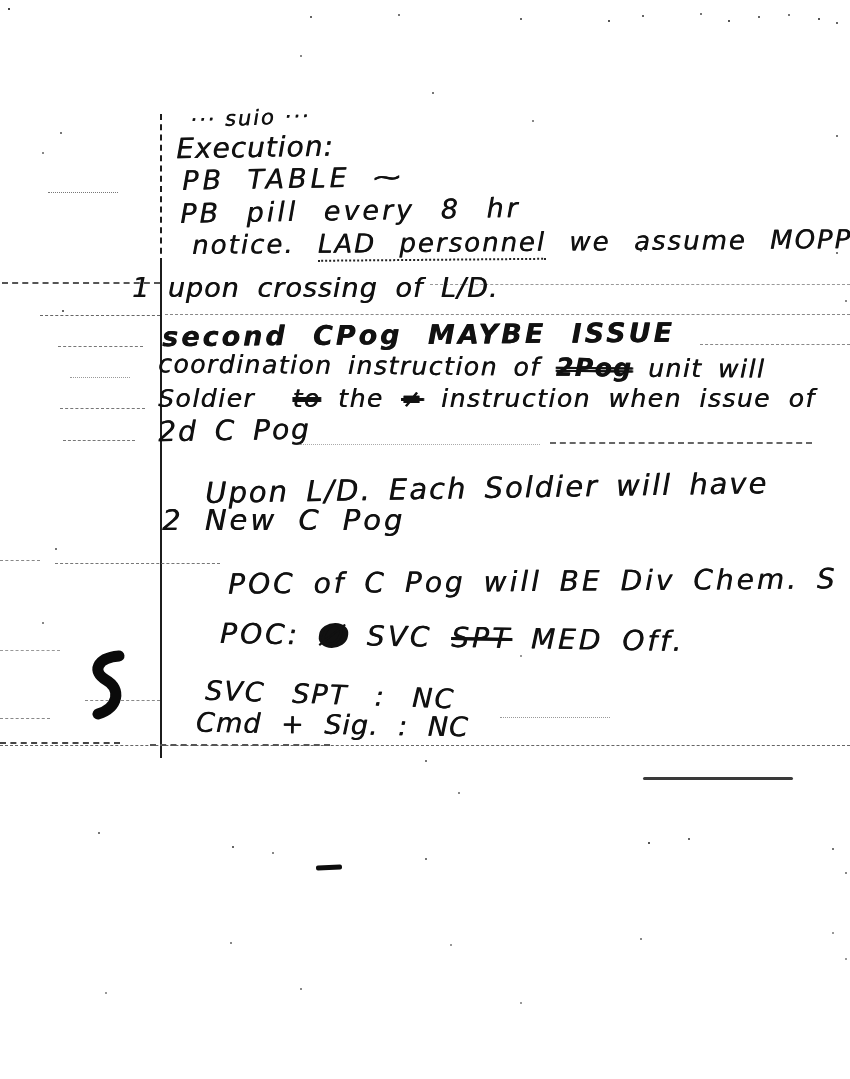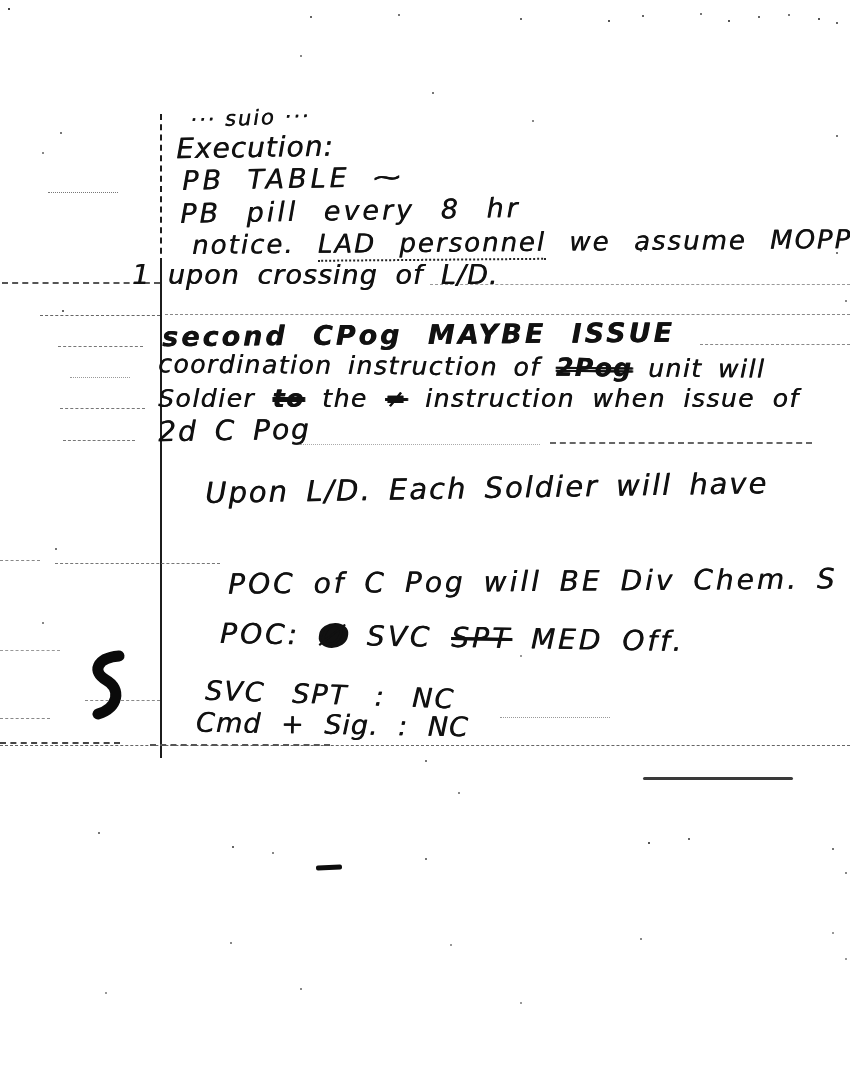--- a/index.html
+++ b/index.html
@@ -6,35 +6,35 @@
   .page{position:relative;width:850px;height:1079px;background:#ffffff;overflow:hidden;
         font-family:"DejaVu Sans",sans-serif;}
   
   .hw{position:absolute;font-family:"DejaVu Sans",sans-serif;font-style:italic;color:#111;
       white-space:nowrap;text-shadow:0.5px 0 0 currentColor;}
   .l-frag{left:190px;top:106px;font-size:21px;transform:rotate(-2deg);letter-spacing:2px;}
   .l-exec{left:176px;top:131px;font-size:28px;transform:rotate(-1deg);letter-spacing:1px;}
   .l-pbtable{left:182px;top:163px;font-size:27px;transform:rotate(-1deg);letter-spacing:4px;word-spacing:10px;}
   .l-pbpill{left:180px;top:195px;font-size:27px;transform:rotate(-1deg);letter-spacing:3px;word-spacing:14px;}
   .l-notice{left:192px;top:227px;font-size:26px;transform:rotate(-0.5deg);letter-spacing:2px;word-spacing:13px;}
-  .l-upon1{left:132px;top:259px;font-size:27px;letter-spacing:1px;word-spacing:8px;}
+  .l-upon1{left:132px;top:272px;font-size:27px;letter-spacing:1px;word-spacing:8px;}
   .l-second{left:162px;top:319px;font-size:27px;transform:rotate(-0.5deg);letter-spacing:3px;word-spacing:13px;}
   .l-coord{left:158px;top:352px;font-size:25px;transform:rotate(0.5deg);letter-spacing:1.5px;word-spacing:6px;}
   .l-report{left:158px;top:384px;font-size:25px;letter-spacing:1.5px;word-spacing:8px;}
   .l-cpog2{left:158px;top:414px;font-size:28px;transform:rotate(-1deg);letter-spacing:2px;word-spacing:6px;}
   .l-upon2{left:205px;top:471px;font-size:29px;transform:rotate(-1deg);letter-spacing:2px;word-spacing:6px;}
   .l-newcpog{left:162px;top:503px;font-size:29px;letter-spacing:3px;word-spacing:9px;}
   .l-poc1{left:228px;top:565px;font-size:28px;transform:rotate(-0.5deg);letter-spacing:3px;word-spacing:6px;}
   .l-poc2{left:220px;top:621px;font-size:28px;transform:rotate(1deg);letter-spacing:3px;word-spacing:7px;}
   .l-svc{left:205px;top:679px;font-size:27px;transform:rotate(2deg);letter-spacing:2px;word-spacing:16px;}
   .l-cmd{left:196px;top:709px;font-size:27px;transform:rotate(1deg);letter-spacing:1px;word-spacing:10px;}
   .u{border-bottom:2px dotted #222;padding-bottom:1px;}
   .struck{text-decoration:line-through;text-decoration-thickness:2.5px;}
   .scribbled{text-decoration:line-through double;text-decoration-thickness:2px;font-weight:bold;text-align:right;}
-  .blotted{text-decoration:line-through;text-decoration-thickness:5px;font-weight:bold;}
+  .blotted{text-decoration:line-through;text-decoration-thickness:5px;font-weight:normal;margin-left:20px;}
   .blob-char{display:inline-block;background:#111;color:#111;border-radius:50%/45%;
              padding:0 2px;transform:skewX(-8deg);line-height:0.9;}
   .heavy{font-weight:bold;}
   
   .margin-top{position:absolute;left:160px;top:114px;height:150px;width:0;border-left:2px dashed #1c1c1c;}
   .margin-main{position:absolute;left:160px;top:262px;height:496px;width:0;border-left:2px solid #1c1c1c;}
   
   .rule{position:absolute;height:0;}
   .r1{left:48px;top:192px;width:70px;border-top:1px dotted #777;}
   .r2a{left:2px;top:282px;width:158px;border-top:2px dashed #555;}
@@ -123,20 +123,21 @@
   <div class="hw l-coord">
     <span>coordination instruction of </span><span class="scribbled">2Pog</span><span> unit will</span>
   </div>
 
   <div class="hw l-report">
     <span>Soldier </span><span class="blotted">to</span><span> the </span><span class="struck">≠</span><span> instruction when issue of</span>
   </div>
 
   <div class="hw l-cpog2">2d C Pog</div>
   <div class="hw l-upon2">Upon L/D. Each Soldier will have</div>
+  <div class="hw l-newcpog">2 New C Pog</div>
   <div class="hw l-poc1">POC of C Pog will BE Div Chem. S</div>
 
   <div class="hw l-poc2">
     <span>POC: </span><span class="blob-char">Ø</span><span> SVC </span><span class="struck">SPT</span><span> MED Off.</span>
   </div>
 
   <div class="hw l-svc">SVC SPT :  NC</div>
   <div class="hw l-cmd">Cmd + Sig. :  NC</div>
 
 </div>

